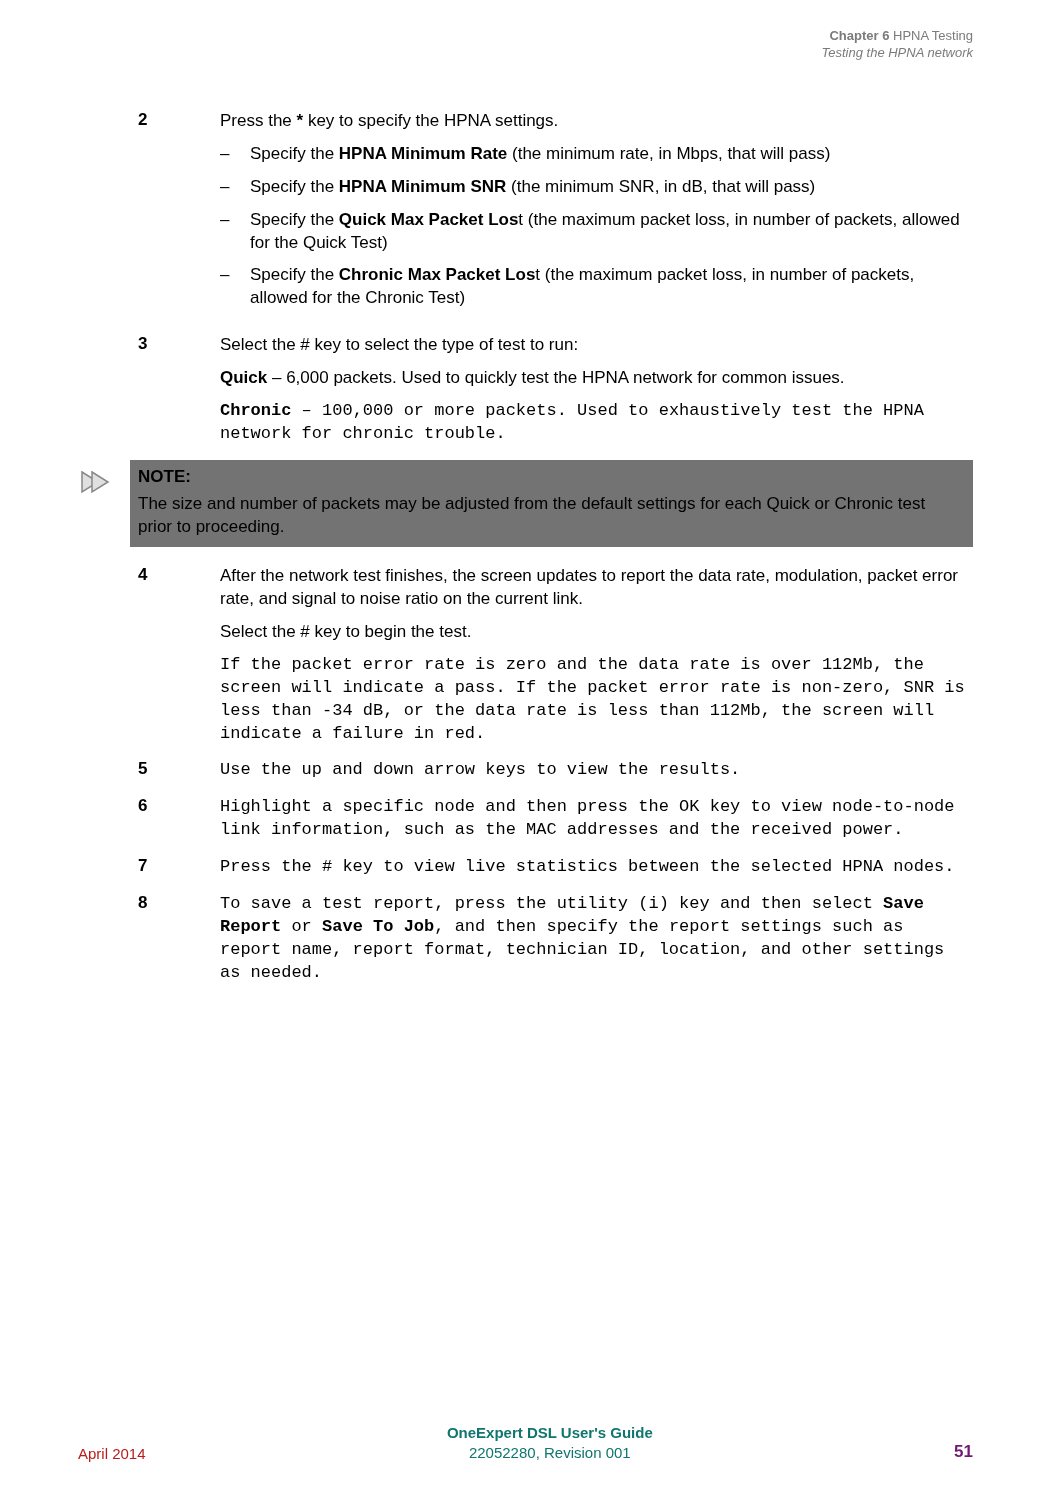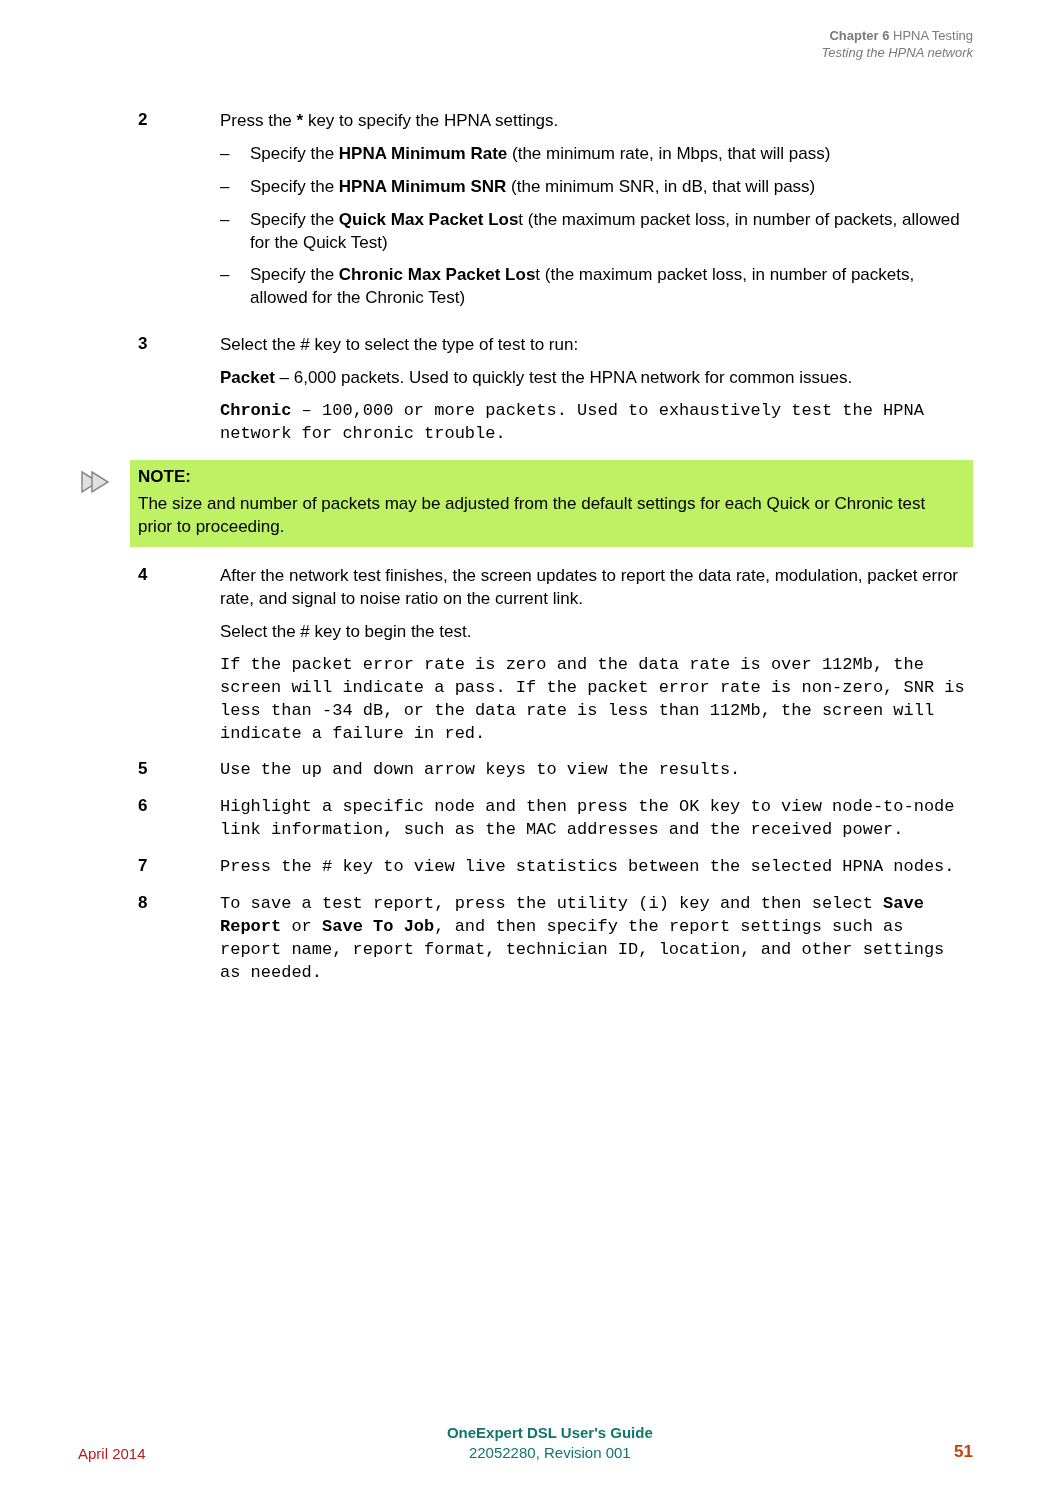--- a/index.html
+++ b/index.html
@@ -53,21 +53,21 @@
       margin: 6px 0 18px -60px;
       gap: 10px;
     }
     .note-icon {
       width: 42px;
       flex-shrink: 0;
       padding-top: 8px;
     }
     .note-box {
       flex: 1;
-      background: #bef264;
+      background: #737373;
       padding: 6px 10px 8px 8px;
       line-height: 1.35;
     }
     .note-title { font-weight: bold; margin-bottom: 4px; }
     .closing { margin-top: 16px; line-height: 1.35; }
     .link { color: #1a4fa3; }
     .footer {
       position: absolute;
       bottom: 28px;
       left: 78px;
@@ -77,21 +77,21 @@
       align-items: flex-end;
       font-size: 15px;
     }
     .footer-left { color: #b91c1c; }
     .footer-center {
       text-align: center;
       color: #0f766e;
       line-height: 1.3;
     }
     .footer-center-bold { font-weight: bold; }
-    .footer-right { font-weight: bold; color: #c2410c; font-size: 17px; }
+    .footer-right { font-weight: bold; color: #701a75; font-size: 17px; }
   </style>
 </head>
 <body>
 
 <div class="header">
   <div class="header-chapter">
     <span class="header-chapter-bold">Chapter 6</span>
     <span>HPNA Testing</span>
   </div>
   <div class="header-section">Testing the HPNA network</div>
@@ -132,21 +132,21 @@
         </div>
       </div>
     </div>
   </div>
 
   <div class="step">
     <div class="step-num">3</div>
     <div class="step-body">
       <p>Select the # key to select the type of test to run:</p>
       <p>
-        <span class="bold">Packet</span><span> – 6,000 packets. Used to quickly test the HPNA network for common issues.</span>
+        <span class="bold">Quick</span><span> – 6,000 packets. Used to quickly test the HPNA network for common issues.</span>
       </p>
       <p>
         <span class="bold">Chronic</span><span> – 100,000 or more packets. Used to exhaustively test the HPNA network for chronic trouble.</span>
       </p>
     </div>
   </div>
 
   <div class="note-block">
     <div class="note-icon">
       <svg width="38" height="28" viewBox="0 0 38 28">

